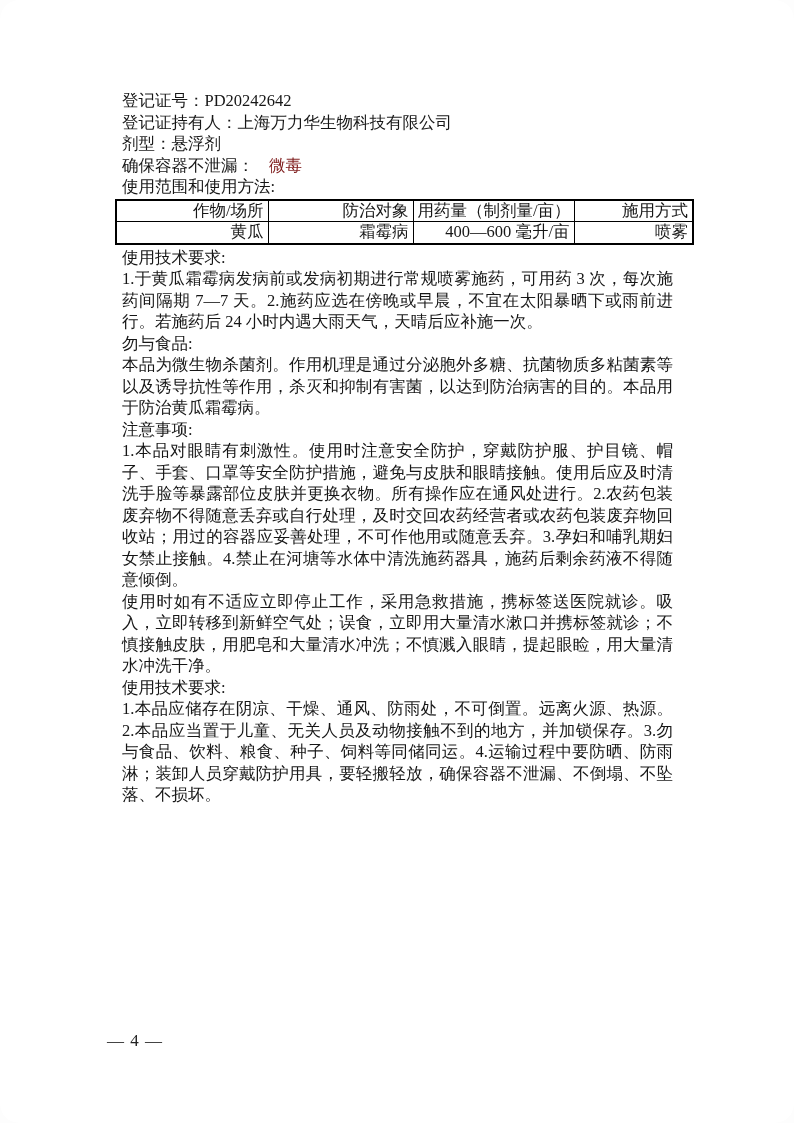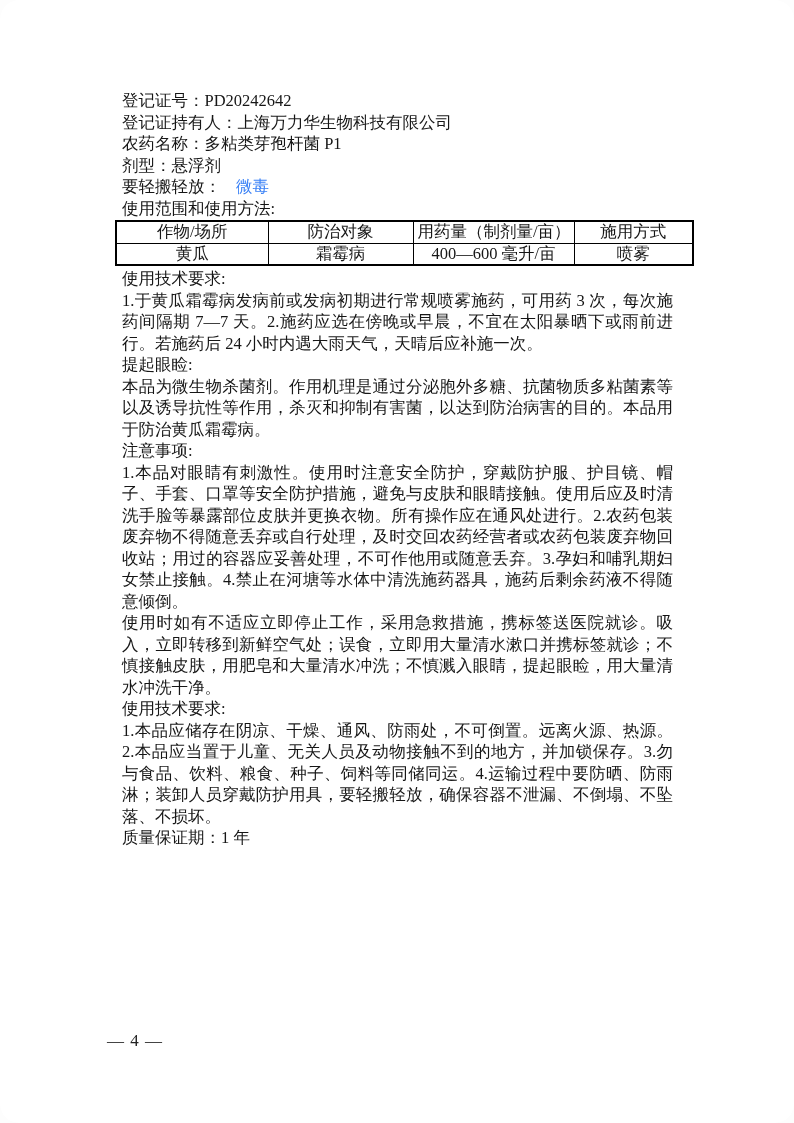--- a/index.html
+++ b/index.html
@@ -14,60 +14,59 @@
   .page { position:absolute; inset:0; background:#ffffff; }
   .content {
     position:absolute;
     left:122px; top:90px; width:551px;
     font-size:16.5px;
     line-height:21.5px;
   }
   .line { white-space:nowrap; }
   .para { text-align:justify; }
   .indent { text-indent:78px; }
-  .tox-value { color:#3b82f6; margin-left:15px; }
+  .tox-value { color:#7f1d1d; margin-left:15px; }
   table.usage {
     border-collapse:collapse;
     table-layout:fixed;
     width:577px;
     margin:1px 0 2px -7px;
     border:2px solid #000;
   }
   table.usage th, table.usage td {
     border:1px solid #000;
     font-weight:normal;
     font-size:16.5px;
     line-height:20px;
     height:22px;
     padding:0 4px;
-    text-align:center;
+    text-align:right;
     white-space:nowrap;
     overflow:hidden;
   }
   .footer {
     position:absolute;
     left:107px; top:1031px;
     font-size:17px;
     color:#222222;
     letter-spacing:1px;
   }
 </style>
 </head>
 <body>
 
 <div class="page">
   <div class="content">
 
     <div class="line">登记证号：PD20242642</div>
     <div class="line">登记证持有人：上海万力华生物科技有限公司</div>
-    <div class="line">农药名称：多粘类芽孢杆菌 P1</div>
     <div class="line">剂型：悬浮剂</div>
 
     <div class="line">
-      <span>要轻搬轻放：</span><span class="tox-value">微毒</span>
+      <span>确保容器不泄漏：</span><span class="tox-value">微毒</span>
     </div>
 
 
     <div class="line">使用范围和使用方法:</div>
 
     <table class="usage">
       <colgroup>
         <col style="width:152px">
           <col style="width:145px">
           <col style="width:161px">
@@ -87,29 +86,28 @@
           <td>霜霉病</td>
           <td>400—600 毫升/亩</td>
           <td>喷雾</td>
         </tr>
       </tbody>
     </table>
 
     <div class="line">使用技术要求:</div>
     <div class="para">1.于黄瓜霜霉病发病前或发病初期进行常规喷雾施药，可用药 3 次，每次施药间隔期 7—7 天。2.施药应选在傍晚或早晨，不宜在太阳暴晒下或雨前进行。若施药后 24 小时内遇大雨天气，天晴后应补施一次。</div>
 
-    <div class="line">提起眼睑:</div>
+    <div class="line">勿与食品:</div>
     <div class="para">本品为微生物杀菌剂。作用机理是通过分泌胞外多糖、抗菌物质多粘菌素等以及诱导抗性等作用，杀灭和抑制有害菌，以达到防治病害的目的。本品用于防治黄瓜霜霉病。</div>
 
     <div class="line">注意事项:</div>
     <div class="para">1.本品对眼睛有刺激性。使用时注意安全防护，穿戴防护服、护目镜、帽子、手套、口罩等安全防护措施，避免与皮肤和眼睛接触。使用后应及时清洗手脸等暴露部位皮肤并更换衣物。所有操作应在通风处进行。2.农药包装废弃物不得随意丢弃或自行处理，及时交回农药经营者或农药包装废弃物回收站；用过的容器应妥善处理，不可作他用或随意丢弃。3.孕妇和哺乳期妇女禁止接触。4.禁止在河塘等水体中清洗施药器具，施药后剩余药液不得随意倾倒。</div>
 
     <div class="para">使用时如有不适应立即停止工作，采用急救措施，携标签送医院就诊。吸入，立即转移到新鲜空气处；误食，立即用大量清水漱口并携标签就诊；不慎接触皮肤，用肥皂和大量清水冲洗；不慎溅入眼睛，提起眼睑，用大量清水冲洗干净。</div>
 
     <div class="line">使用技术要求:</div>
     <div class="para">1.本品应储存在阴凉、干燥、通风、防雨处，不可倒置。远离火源、热源。2.本品应当置于儿童、无关人员及动物接触不到的地方，并加锁保存。3.勿与食品、饮料、粮食、种子、饲料等同储同运。4.运输过程中要防晒、防雨淋；装卸人员穿戴防护用具，要轻搬轻放，确保容器不泄漏、不倒塌、不坠落、不损坏。</div>
 
-    <div class="line">质量保证期：1 年</div>
 
   </div>
 
   <div class="footer">— 4 —</div>
 </div>
 
 </body></html>

